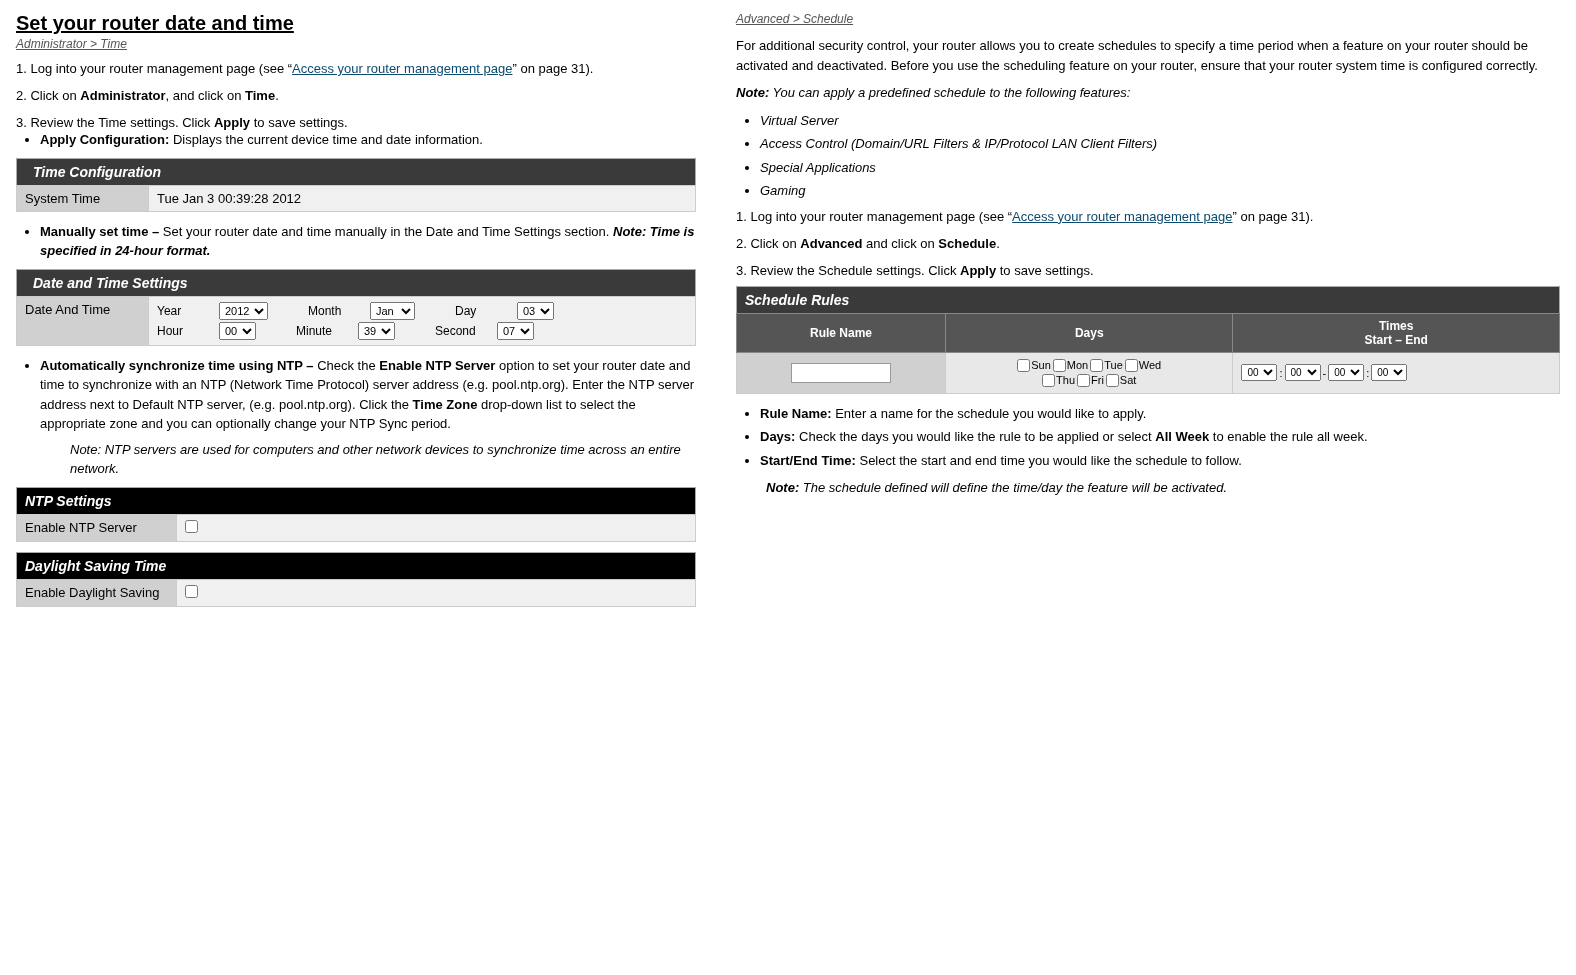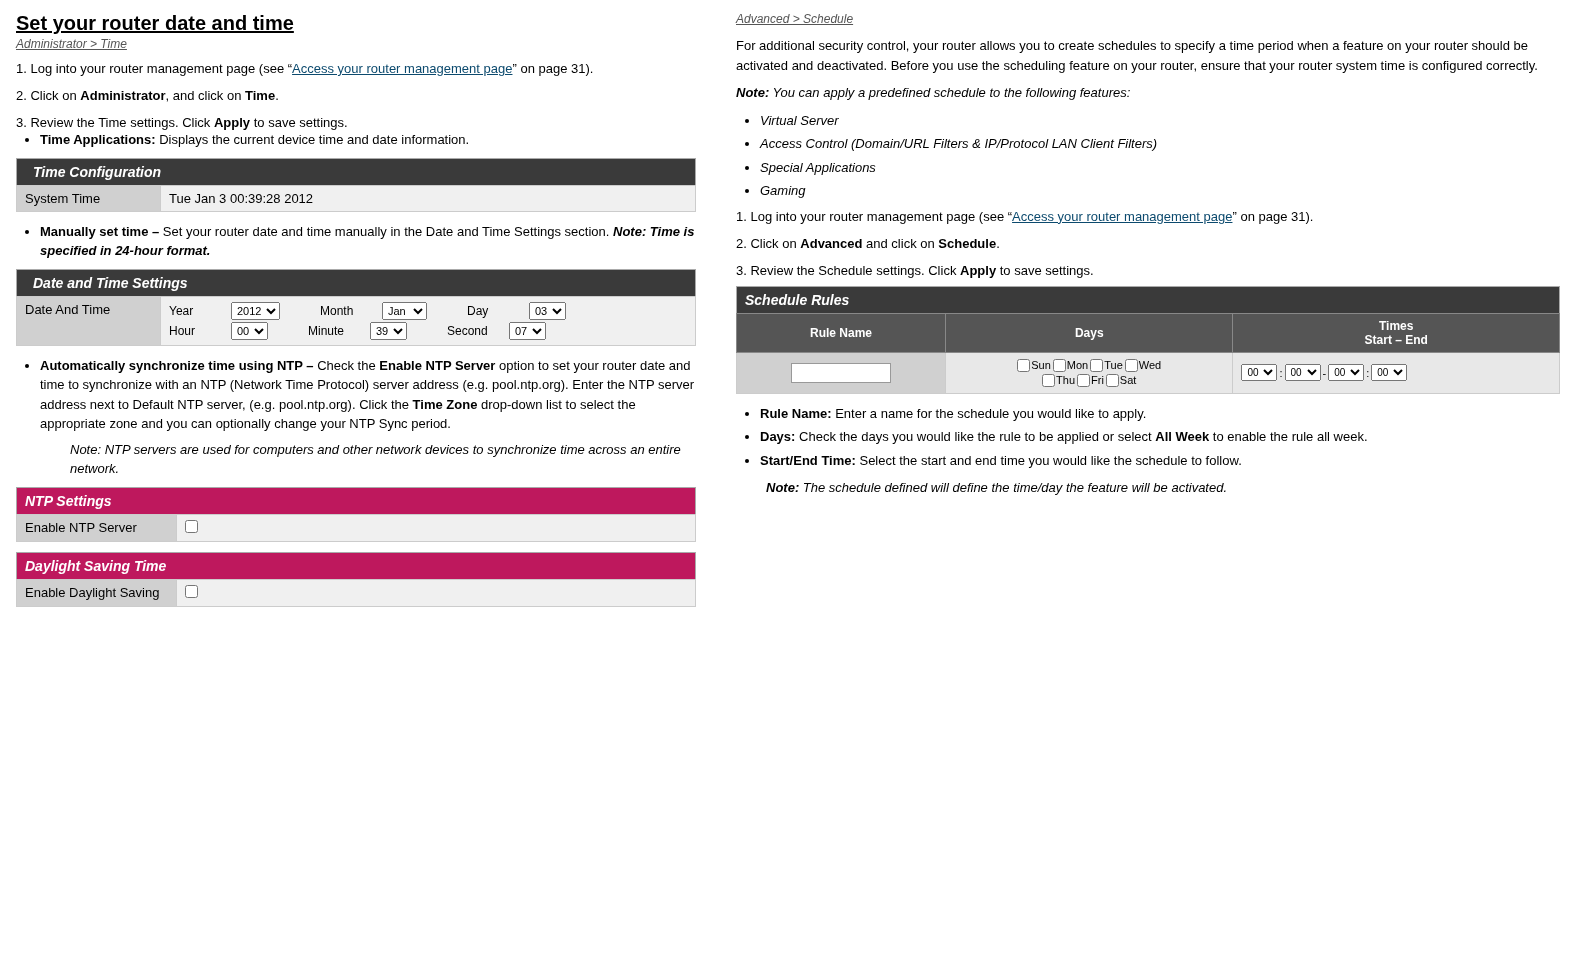--- a/index.html
+++ b/index.html
@@ -62,21 +62,21 @@
     }
     .config-table tbody tr td {
       padding: 5px 8px;
       border: 1px solid #ccc;
       background: #e8e8e8;
       vertical-align: top;
     }
     .config-table tbody tr td.label-cell {
       font-weight: normal;
       background: #d0d0d0;
-      width: 144px;
+      width: 132px;
     }
     .config-table tbody tr td.value-cell {
       background: #f0f0f0;
     }
 
     
     .dt-grid {
       display: flex;
       flex-direction: column;
       gap: 2px;
@@ -96,21 +96,21 @@
     }
 
     
     .ntp-table {
       width: 100%;
       border-collapse: collapse;
       margin: 8px 0 10px 0;
       border: 1px solid #aaa;
     }
     .ntp-table thead tr th {
-      background: #be185d;
+      background: #000000;
       color: #fff;
       font-size: 14px;
       font-style: italic;
       font-weight: bold;
       padding: 5px 8px;
       text-align: left;
     }
     .ntp-table tbody tr td {
       padding: 5px 8px;
       border: 1px solid #ccc;
@@ -226,21 +226,21 @@
 
     <div class="step-block">
       <p>2. Click on <strong>Administrator</strong>, and click on <strong>Time</strong>.</p>
     </div>
 
     <div class="step-block">
       <p>3. Review the Time settings. Click <strong>Apply</strong> to save settings.</p>
 
       <ul>
         <li>
-          <strong>Time Applications:</strong><span> Displays the current device time and date information.</span>
+          <strong>Apply Configuration:</strong><span> Displays the current device time and date information.</span>
         </li>
       </ul>
 
       <table class="config-table">
         <thead>
           <tr>
             <th colspan="2">Time Configuration</th>
           </tr>
         </thead>
         <tbody>

